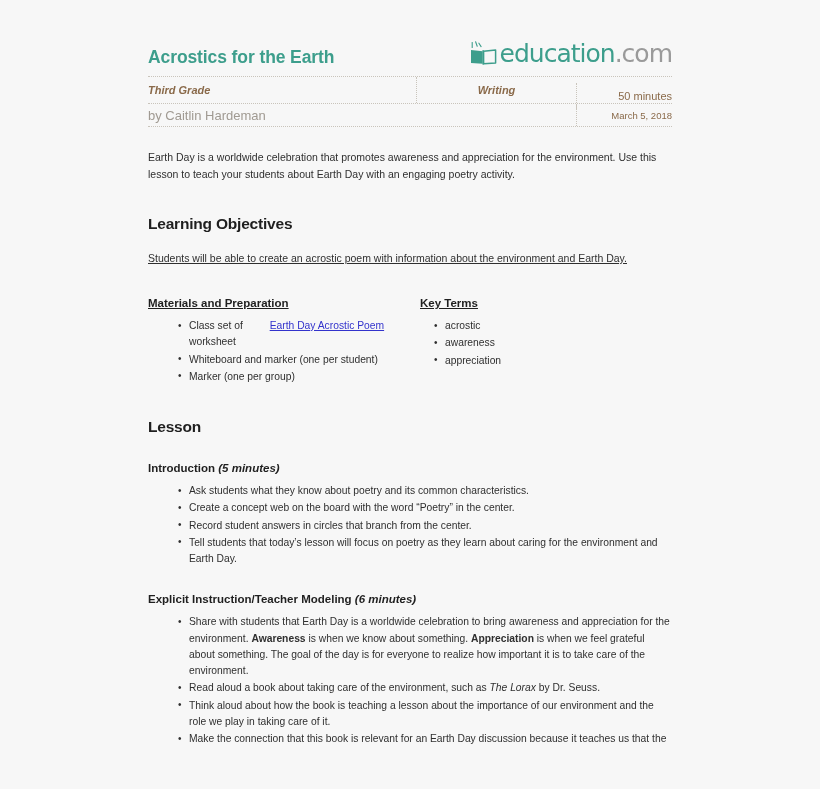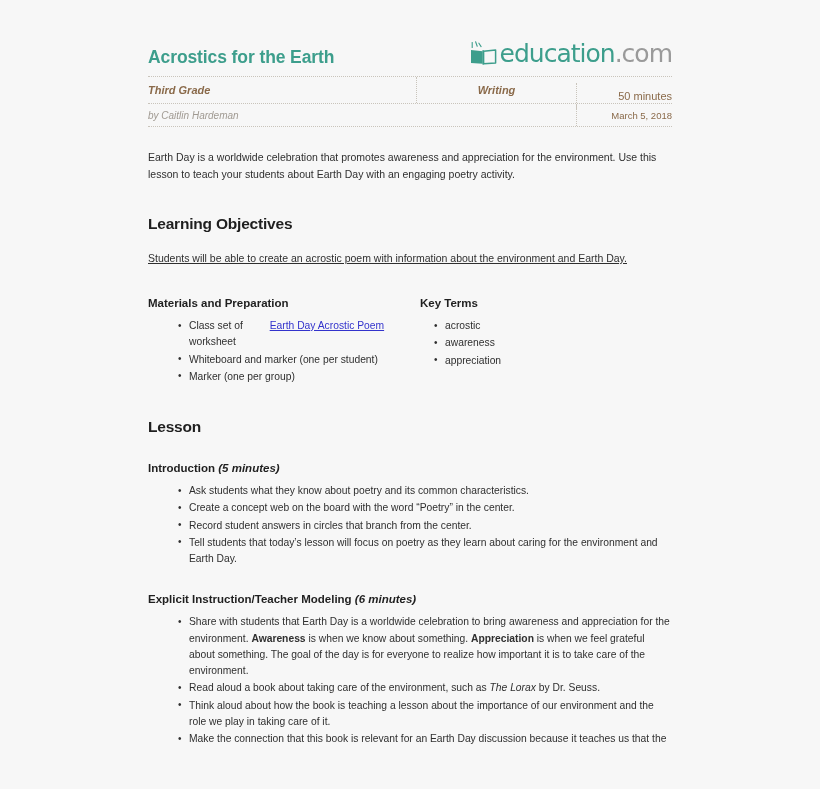--- a/index.html
+++ b/index.html
@@ -102,22 +102,21 @@
     margin-top: 11px;
   }
 
   .byline-row {
     display: flex;
     align-items: center;
     height: 22px;
   }
   .byline-author {
     flex: 0 0 428px;
-    font-size: 10px;
-    font-style: italic;
+    font-size: 13px;
     color: #a09a92;
     display: flex;
     align-items: center;
     height: 100%;
   }
   .byline-date {
     flex: 1;
     font-size: 9.5px;
     color: #8a6a4a;
     display: flex;
@@ -158,20 +157,21 @@
   }
   h3.subsection .mins {
     font-style: italic;
   }
 
   h4.colhead {
     font-size: 11.5px;
     font-weight: bold;
     color: #1f1f1f;
     margin: 0;
+    text-decoration: underline;
   }
 
   ul.bullets {
     margin: 9px 0 0 0;
     padding-left: 30px;
     list-style: none;
   }
   ul.bullets > li {
     font-size: 10.3px;
     line-height: 1.58;

